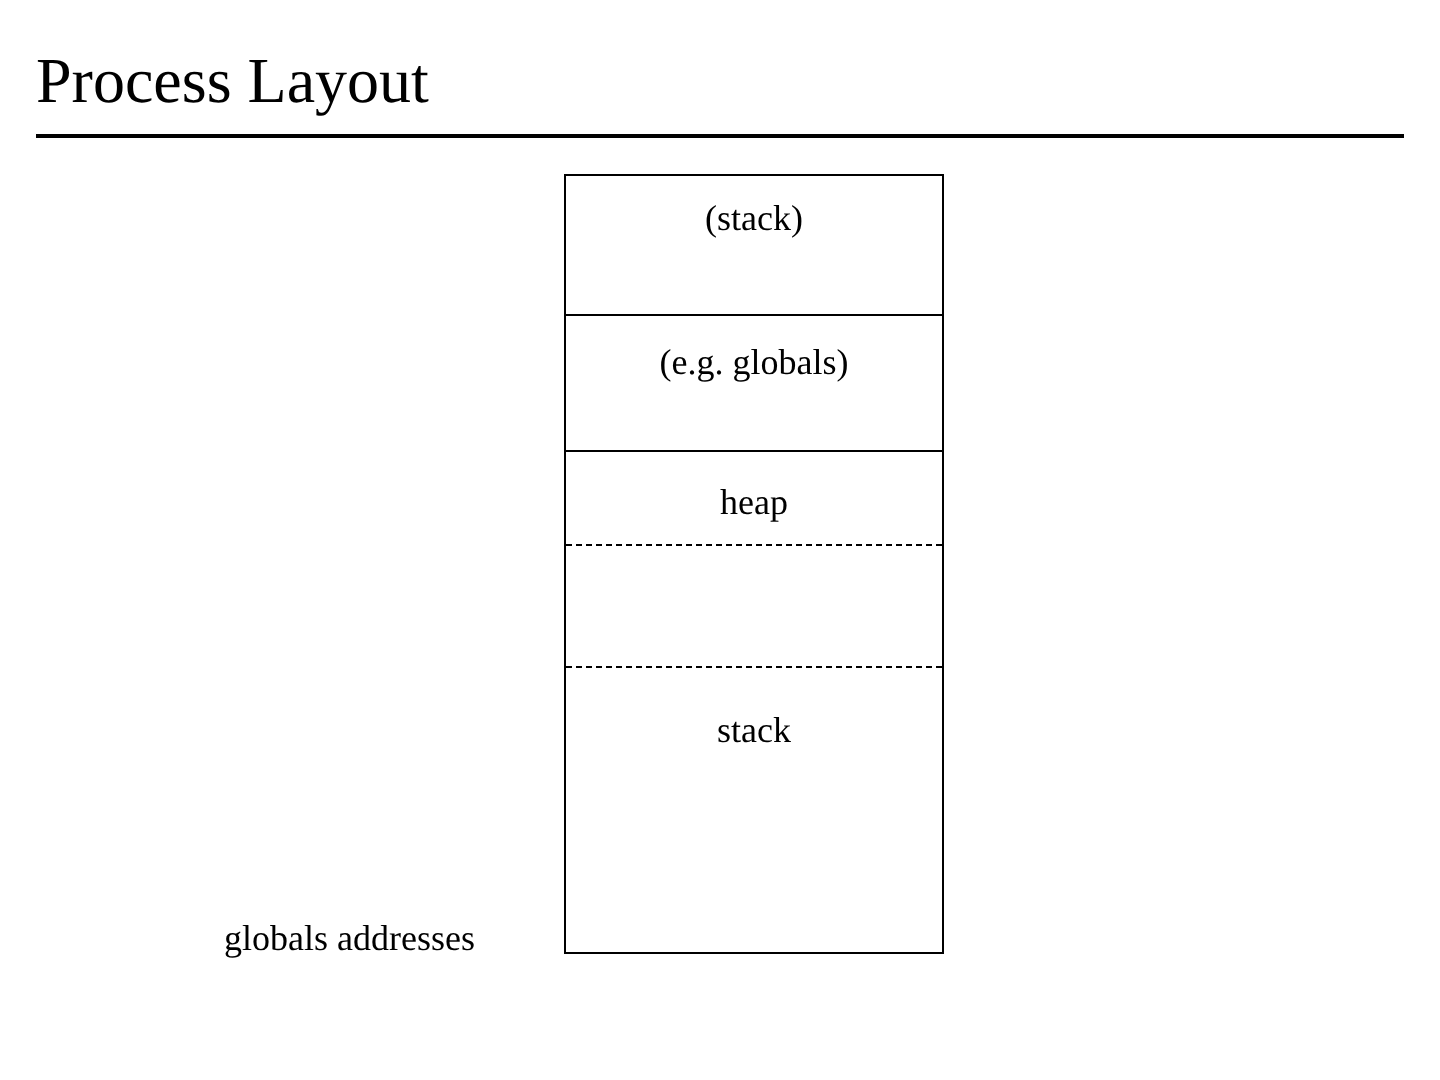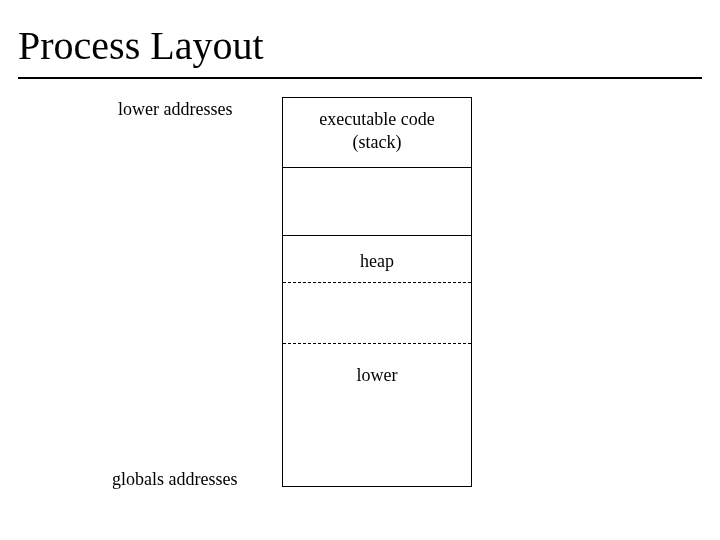--- a/index.html
+++ b/index.html
@@ -5,21 +5,21 @@
   html, body {
     margin: 0;
     padding: 0;
     width: 720px;
     height: 540px;
     background: #fff;
     font-family: "Times New Roman", Times, serif;
     color: #000;
   }
   .title {
-    font-size: 40px;
+    font-size: 32px;
     padding: 22px 0 8px 18px;
   }
   .hr {
     border-bottom: 2px solid #000;
     margin: 0 18px 0 18px;
   }
   .stage {
     position: relative;
     width: 684px;   
     height: 430px;
@@ -57,40 +57,39 @@
   .seg-stack  { height: 70px; padding-top: 20px; }
 </style>
 </head>
 <body>
 
 <div class="title">Process Layout</div>
 <div class="hr"></div>
 
 <div class="stage">
 
-  <div class="label" style="left:100px; top:10px;">lower addresses</div>
 
   <div class="label" style="left:94px; top:380px;">globals addresses</div>
 
   <div class="mem">
 
     <div class="seg seg-text">
-      <span>executable code</span>
       <span>(stack)</span>
     </div>
 
     <div class="seg seg-static">
+      <span>(e.g. globals)</span>
     </div>
 
     <div class="seg seg-heap">
       <span>heap</span>
     </div>
 
     <div class="dashed"></div>
     <div class="seg seg-gap"></div>
     <div class="dashed"></div>
 
     <div class="seg seg-stack">
-      <span>lower</span>
+      <span>stack</span>
     </div>
 
   </div>
 </div>
 
 </body></html>

